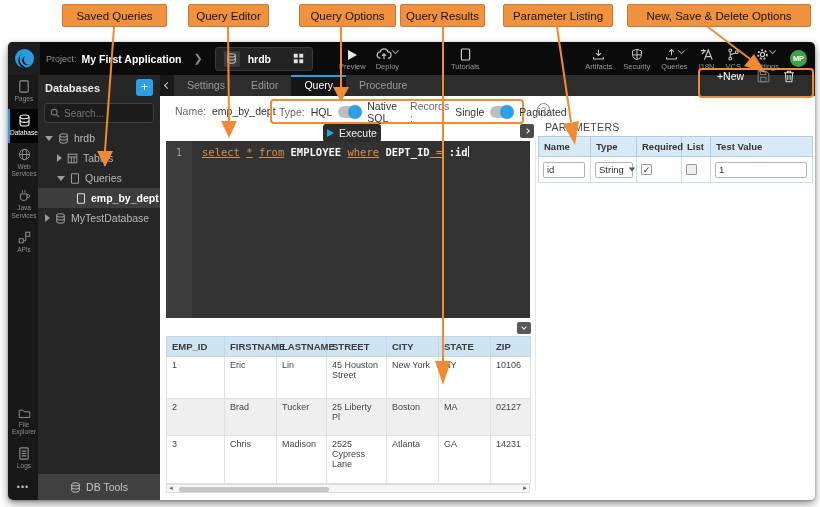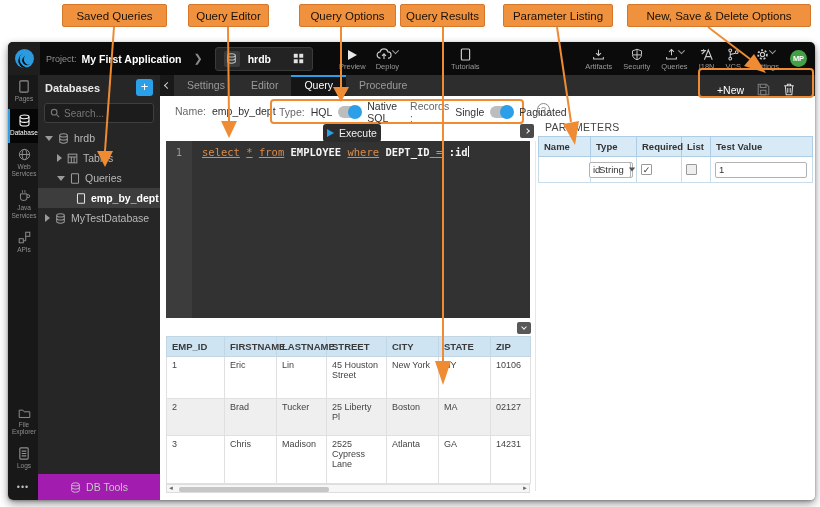--- a/index.html
+++ b/index.html
@@ -65,35 +65,35 @@
   .dbp-search input { background:transparent; border:0; outline:0; color:#bbb; font-size:10px; width:80px;
     font-family:"Liberation Sans", sans-serif; }
   .dbp-search input::placeholder { color:#777; }
   .tree-row { height:20px; display:flex; align-items:center; font-size:10.5px; color:#b8b8b8; gap:5px; }
   .tree-row .ticon { color:#9a9a9a; display:flex; }
   .tree-row.selected { background:#3d3d3d; color:#fff; font-weight:bold; }
   .tree-row.selected .ticon { color:#e0e0e0; }
   .tri-d { width:0; height:0; border-left:4px solid transparent; border-right:4px solid transparent; border-top:5px solid #9a9a9a; }
   .tri-r { width:0; height:0; border-top:4px solid transparent; border-bottom:4px solid transparent; border-left:5px solid #9a9a9a; }
   .dbp-spacer { flex:1; }
-  .dbp-foot { height:26px; background:#a21caf; color:#c5c5c5; font-size:10.5px; display:flex;
+  .dbp-foot { height:26px; background:#404040; color:#c5c5c5; font-size:10.5px; display:flex;
     align-items:center; justify-content:center; gap:5px; }
 
   
   .main { flex:1; display:flex; flex-direction:column; position:relative; background:#fff; }
   .tabstrip { height:21px; background:#2d2d2d; display:flex; align-items:stretch; position:relative; }
   .collapse-btn { width:14px; background:#191919; display:flex; align-items:center; justify-content:center; }
   .chev { width:5px; height:5px; border-right:1.4px solid #ccc; border-bottom:1.4px solid #ccc; display:inline-block; }
   .chev.left { transform:rotate(135deg); }
   .chev.right { transform:rotate(-45deg); }
   .chev.down { transform:rotate(45deg); }
   .tab { padding:0 13px; line-height:21px; font-size:10.5px; color:#9a9a9a; }
   .tab.active { background:#151515; color:#fff; box-shadow:inset 0 2px 0 #2b9fe8; }
   .crud-frame { position:absolute; left:538px; top:-7px; width:116px; height:30px; border:2px solid #ee8b33;
-    border-radius:4px; display:flex; align-items:flex-end; justify-content:center; gap:13px; z-index:6; }
+    border-radius:4px; display:flex; align-items:flex-start; justify-content:center; gap:13px; z-index:6; }
   .crud-new { color:#fff; font-size:10.5px; }
   .crud-save { color:#7d7d7d; display:flex; }
   .crud-del { color:#d8d8d8; display:flex; }
 
   
   .content { flex:1; position:relative; background:#fff; font-size:10.5px; color:#333; }
   .opt-name-label { position:absolute; left:15px; top:9px; color:#666; }
   .opt-name-value { position:absolute; left:52px; top:9px; color:#2e2e2e; }
   .options-frame { position:absolute; left:110px; top:3px; width:254px; height:25px; border:2px solid #ee8b33;
     border-radius:4px; display:flex; align-items:center; padding:0 7px; gap:6px; z-index:5; }
@@ -565,21 +565,21 @@
             <tr>
               <th>Name</th>
               <th>Type</th>
               <th>Required</th>
               <th>List</th>
               <th>Test Value</th>
             </tr>
           </thead>
           <tbody>
             <tr>
-              <td><input class="p-input" style="width: 42px; margin-left: 46px;" value="id"></td>
+              <td><input class="p-input" style="width: 42px;" value="id"></td>
               <td>
                 <div class="p-select" style="width:38px;">
                   <span>String</span>
                   <span class="tri-d"></span>
                 </div>
               </td>
               <td>
                   <div class="cb"><span>✓</span></div>
                 </td>
               <td>

